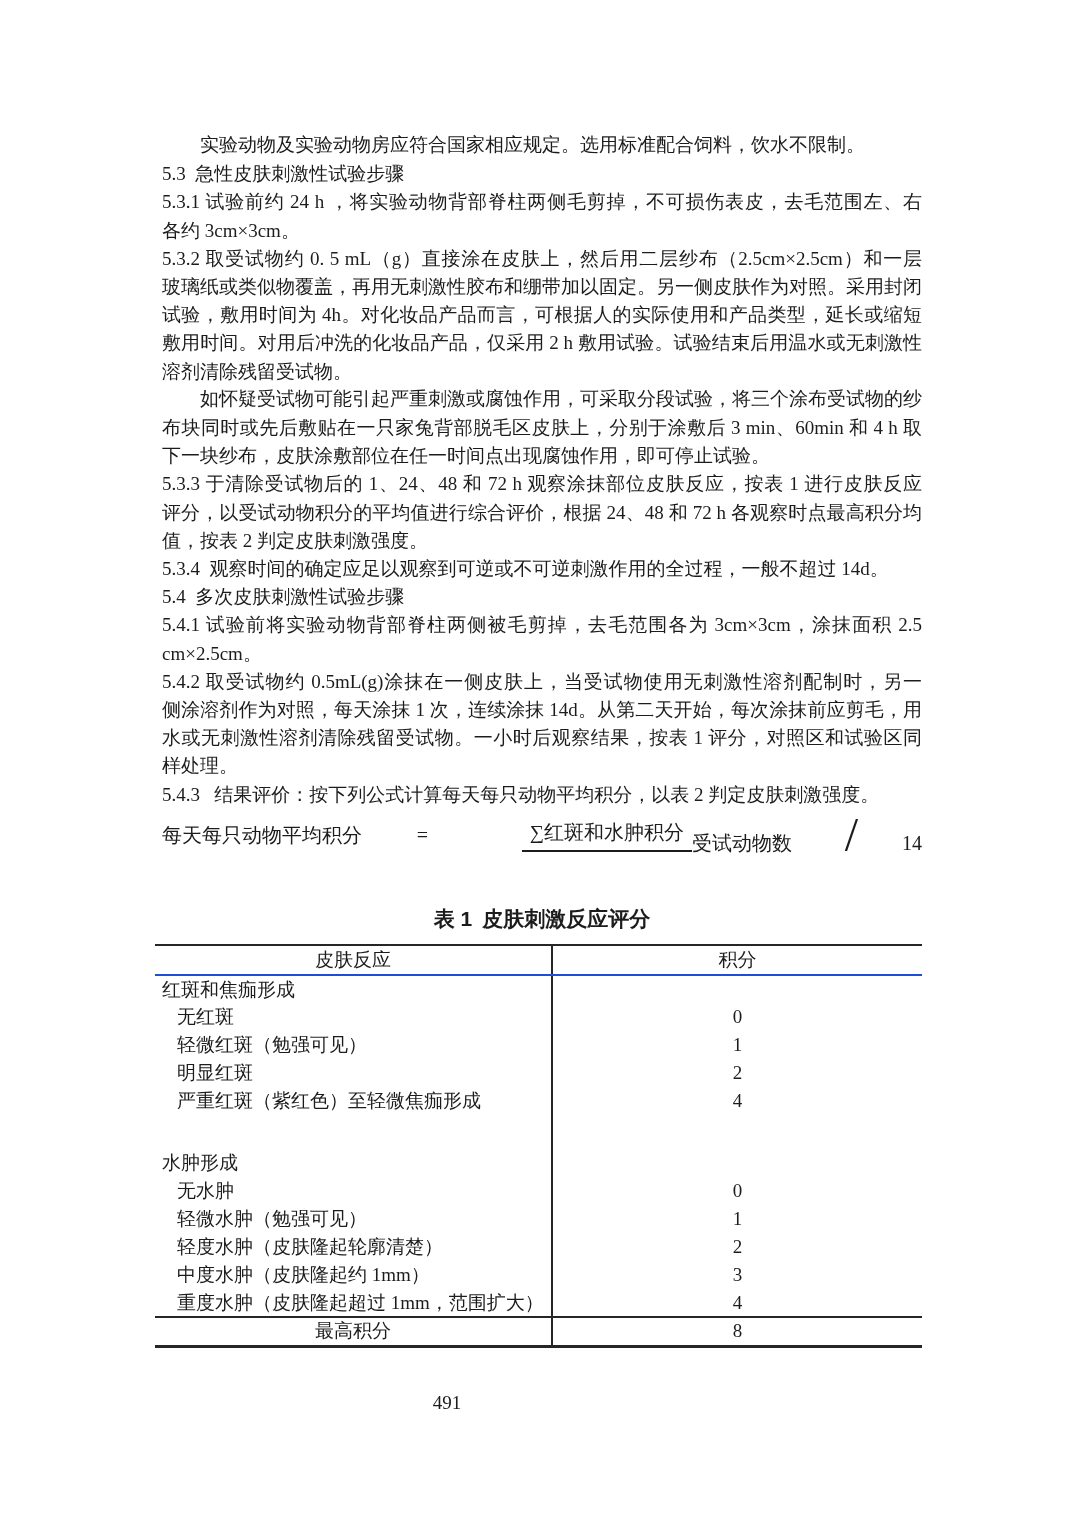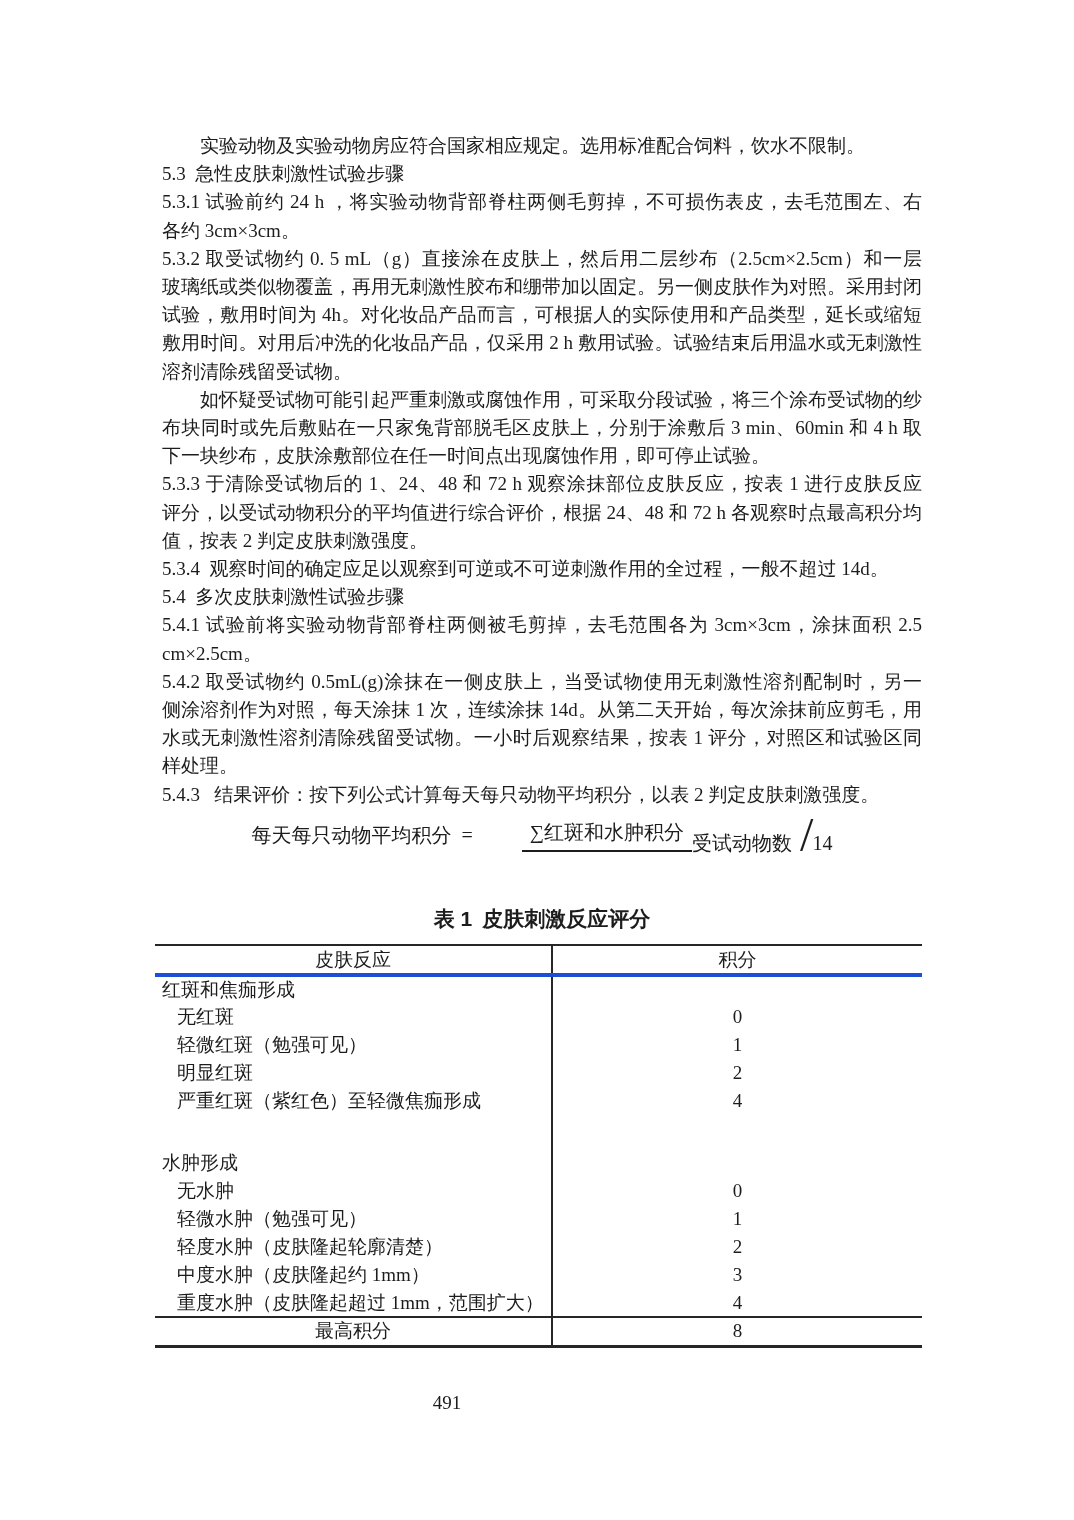--- a/index.html
+++ b/index.html
@@ -18,30 +18,30 @@
   .body-lines {
     position: absolute;
     left: 162px;
     top: 132px;
     width: 760px;
     font-size: 19px;
     line-height: 28.2px;
   }
   .line { min-height: 28.2px; white-space: pre-wrap; }
   .line.just { white-space: normal; text-align: justify; text-align-last: justify; }
-  .line.ind { text-indent: 38px; }
+  .line.ind { text-indent: 38px; font-family: Liberation Mono, monospace; }
 
   
   .formula {
     position: absolute;
     left: 162px;
     top: 814px;
     width: 760px;
     display: flex;
-    justify-content: center;
+    justify-content: space-between;
     align-items: center;
     font-size: 20px;
   }
   .formula .eq { margin: 0 10px; }
   .frac { display: inline-flex; align-items: center; margin-left: 39px; }
   .frac .num { padding: 0 8px 4px; border-bottom: 2px solid #1c1c1c; }
   .frac .den { padding-top: 16px; }
   .slash { font-size: 48px; line-height: 0.85; margin-left: 8px; font-weight: 400; }
   .div14 { align-self: flex-end; margin-bottom: 2px; margin-left: -1px; font-size: 20px; }
 
@@ -68,21 +68,21 @@
     width: 767px;
     border-collapse: collapse;
     table-layout: fixed;
     font-size: 19px;
   }
   .score-table th, .score-table td { padding: 0; font-weight: normal; }
   .score-table thead th {
     height: 30px;
     text-align: center;
     border-top: 2px solid #262626;
-    border-bottom: 4px solid #1d4ed8;
+    border-bottom: 2px solid #1d4ed8;
   }
   .score-cell { border-left: 2px solid #262626; text-align: center; }
   .score-table tbody td { height: 28px; }
   .score-table tbody tr.blank td { height: 34px; }
   td.cat { padding-left: 7px; }
   td.item { padding-left: 22px; }
   .score-table tfoot td {
     height: 29px;
     text-align: center;
     border-top: 2px solid #262626;

